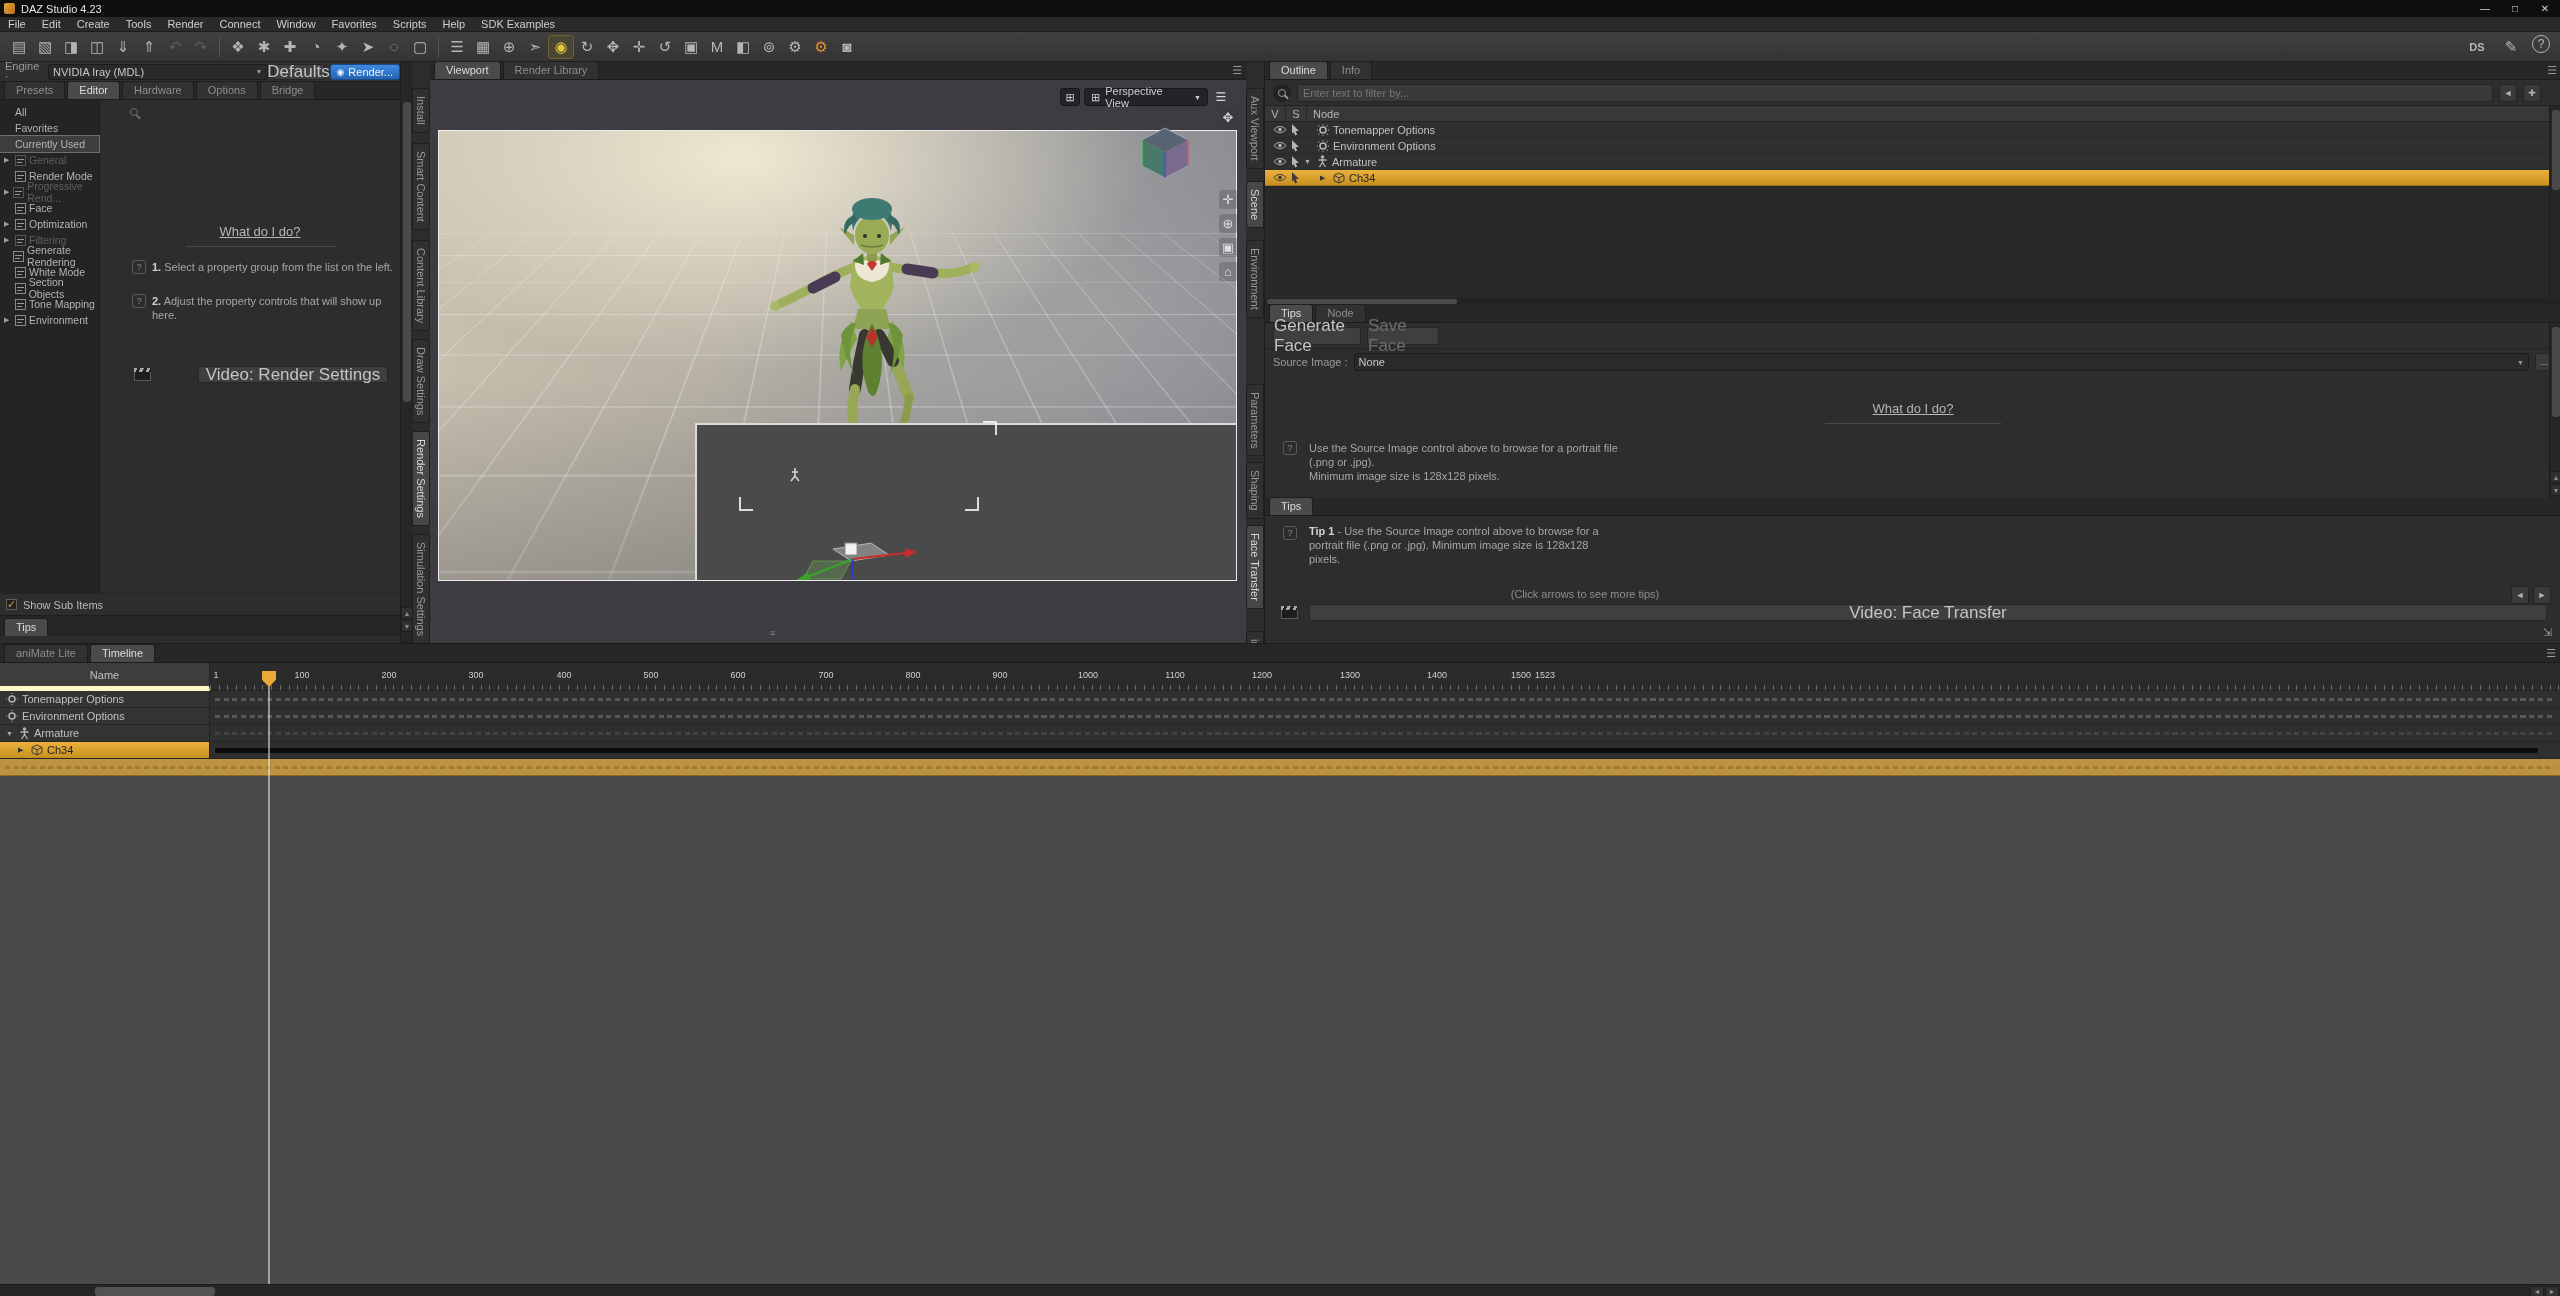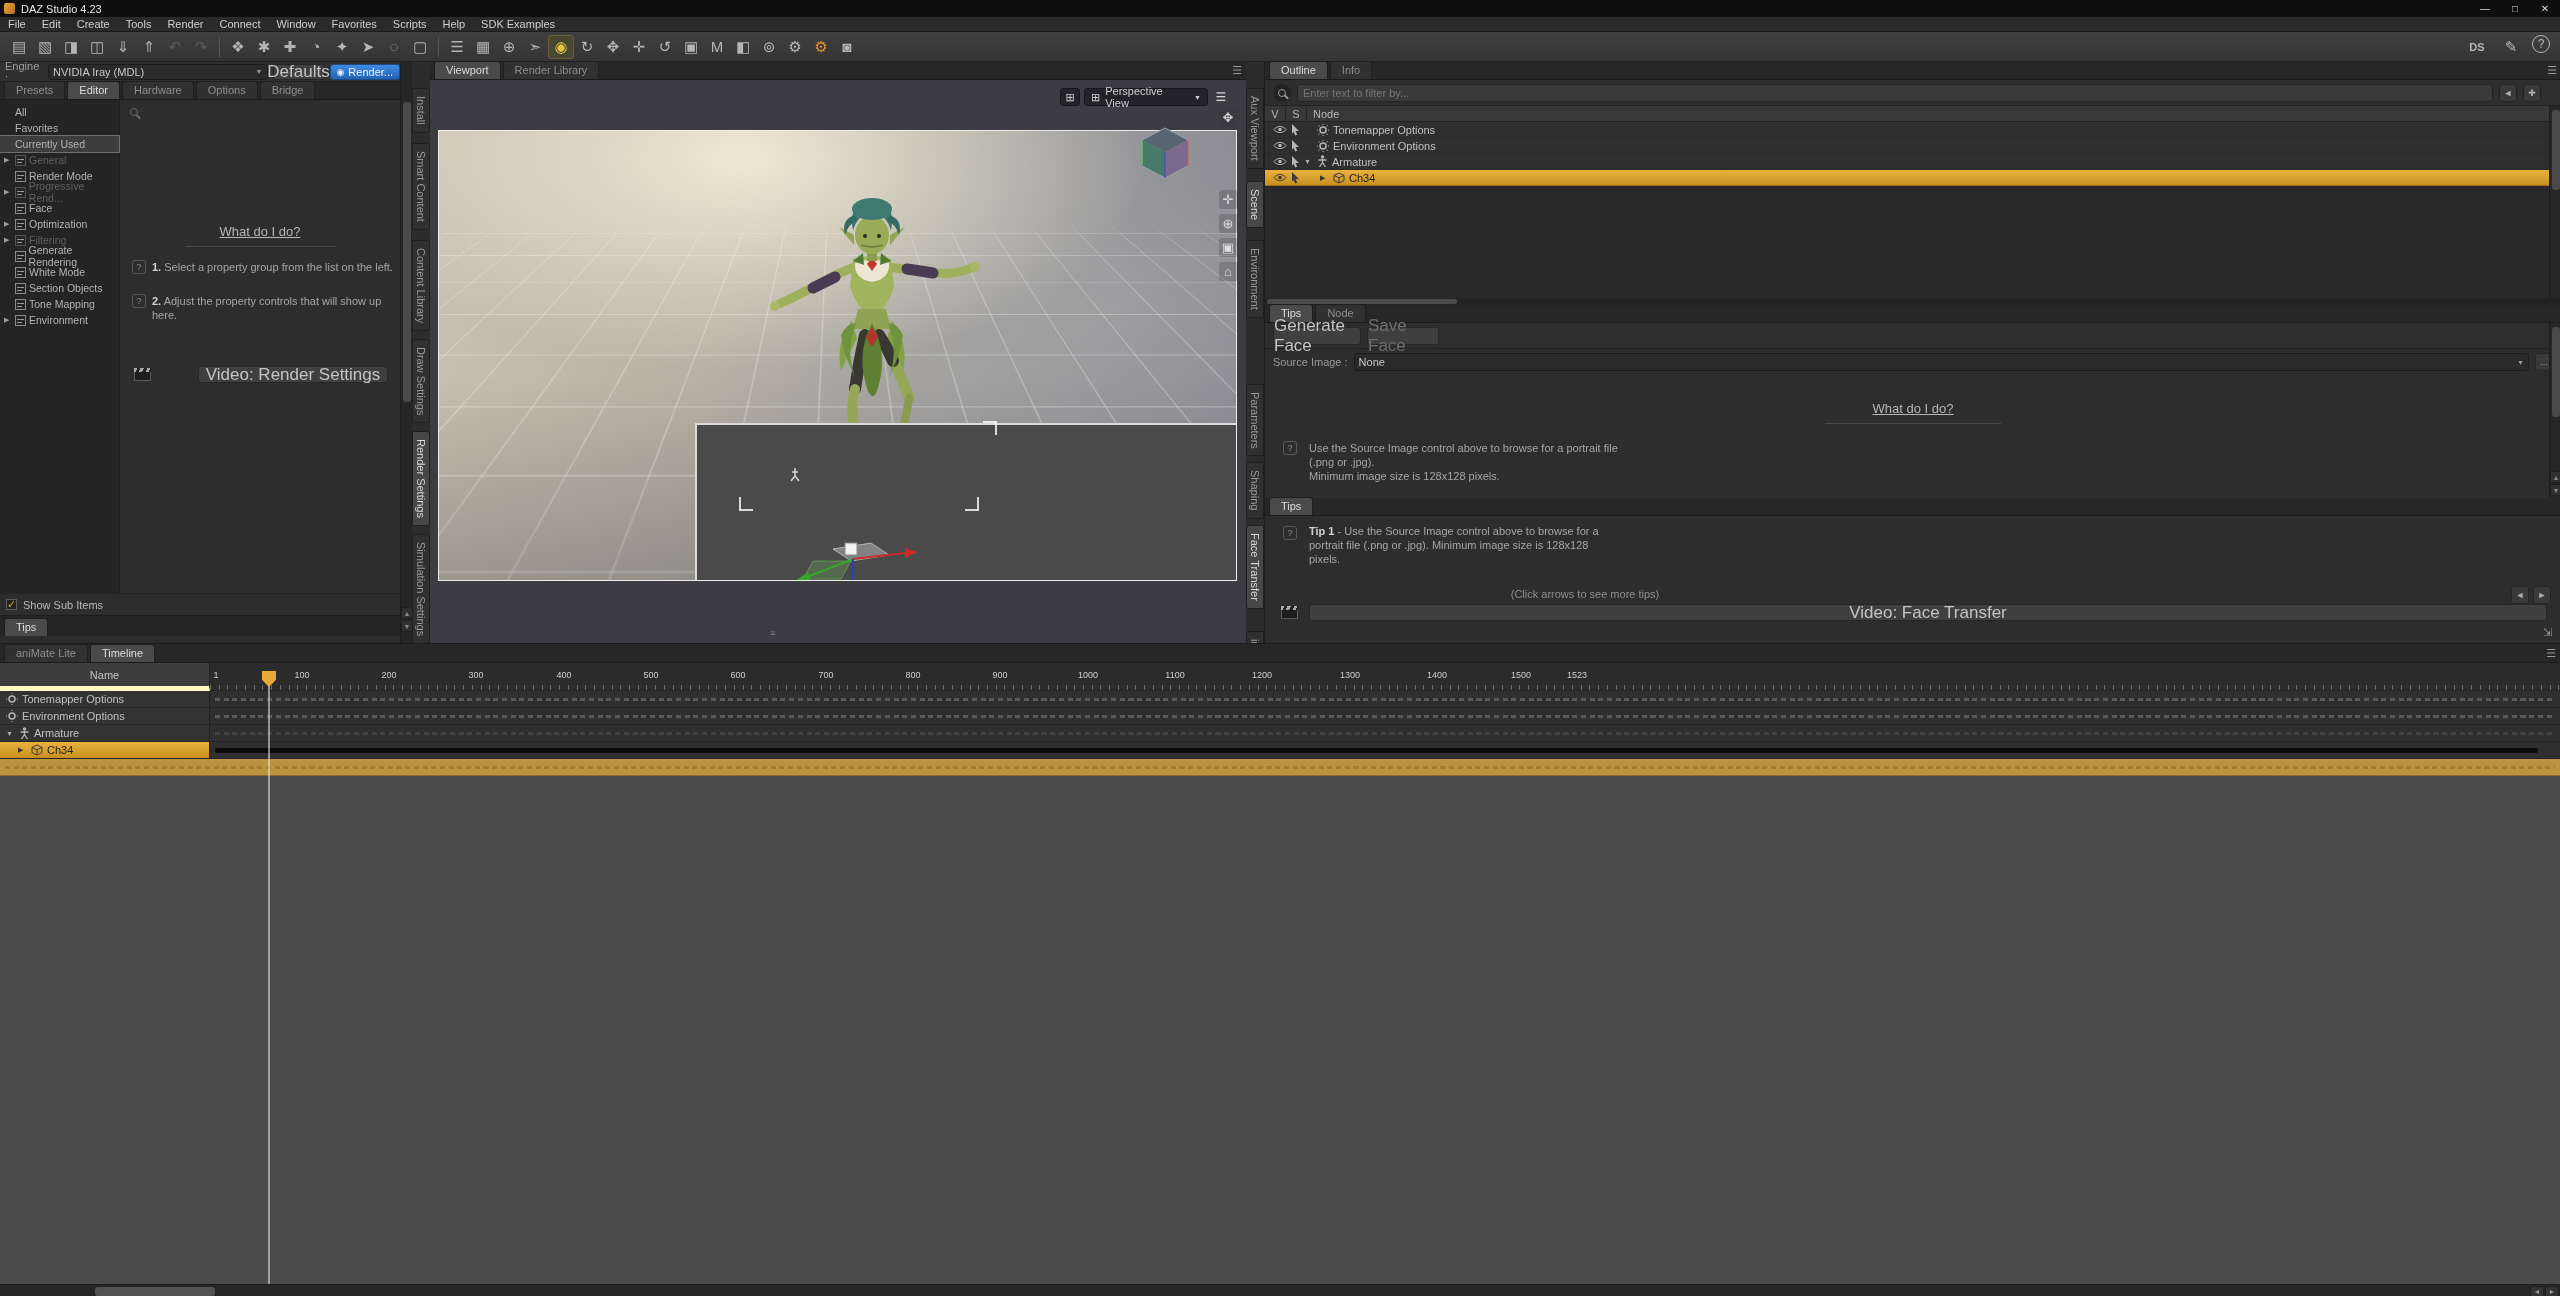--- a/index.html
+++ b/index.html
@@ -37,21 +37,21 @@
 .combo{background:#2a2a2a;border:1px solid #1b1b1b;border-radius:3px;color:#c8c8c8;display:flex;align-items:center;padding:0 4px;font-size:11px;}
 .combo .car{margin-left:auto;font-size:7px;color:#9a9a9a;padding-left:6px;}
 input.filter{background:#3a3a3a;border:1px solid #242424;border-radius:3px;color:#c8c8c8;font-size:11px;padding:0 5px;font-family:inherit;}
 input.filter::placeholder{color:#767676;}
 
 
 .lpanel{left:0;top:62px;width:400px;height:581px;background:#2d2d2d;border-right:1px solid #1d1d1d;}
 .engbar{position:absolute;left:0;top:0;width:400px;height:20px;background:#303030;display:flex;align-items:center;border-bottom:1px solid #202020;}
 .rbtn{background:linear-gradient(#3f8ae0,#2563b4);border:1px solid #1b4a86;border-radius:3px;color:#eef4fb;display:flex;align-items:center;padding:0 6px;height:16px;}
 .lt-tabs{position:absolute;left:0;top:20px;width:400px;}
-.catlist{position:absolute;left:0;top:38px;width:120px;height:493px;background:#242424;border-right:1px solid #1c1c1c;padding-top:4px;}
+.catlist{position:absolute;left:0;top:38px;width:100px;height:493px;background:#242424;border-right:1px solid #1c1c1c;padding-top:4px;}
 .cat{height:16px;display:flex;align-items:center;padding-left:4px;color:#b4b4b4;font-size:10.5px;gap:3px;}
 .cat .exp{width:8px;font-size:7px;color:#9a9a9a;}
 .cat.dim{color:#5f5f5f;}
 .cat.dim .cic{border-color:#555;}
 .cat.sel{background:#3d3d3d;outline:1px solid #6e6e6e;}
 .cic{width:11px;height:11px;border:1px solid #8a8a8a;flex:none;
  background-image:linear-gradient(#999 1px,transparent 1px),linear-gradient(#999 1px,transparent 1px);
  background-size:7px 1px,5px 1px;background-position:1px 3px,1px 6px;background-repeat:no-repeat;}
 .lcontent{position:absolute;left:120px;top:38px;width:280px;height:493px;background:#2d2d2d;}
 .helptitle{color:#b6b6b6;font-size:13px;text-align:center;text-decoration:underline;}
@@ -661,21 +661,21 @@
         <span class="rlabel" style="left:528px;">600</span>
         <span class="rlabel" style="left:616px;">700</span>
         <span class="rlabel" style="left:703px;">800</span>
         <span class="rlabel" style="left:790px;">900</span>
         <span class="rlabel" style="left:878px;">1000</span>
         <span class="rlabel" style="left:965px;">1100</span>
         <span class="rlabel" style="left:1052px;">1200</span>
         <span class="rlabel" style="left:1140px;">1300</span>
         <span class="rlabel" style="left:1227px;">1400</span>
         <span class="rlabel" style="left:1311px;">1500</span>
-        <span class="rlabel" style="left:1335px;margin-left:32px;">1523</span>
+        <span class="rlabel" style="left:1335px;">1523</span>
       </div>
     </div>
 
     <div class="playhead"></div>
     <div class="playline"></div>
 
     <div class="trow2" style="top:47px;">
       <div class="t-name">
         <span class="icn">
             <svg width="12" height="12" viewBox="0 0 12 12">

